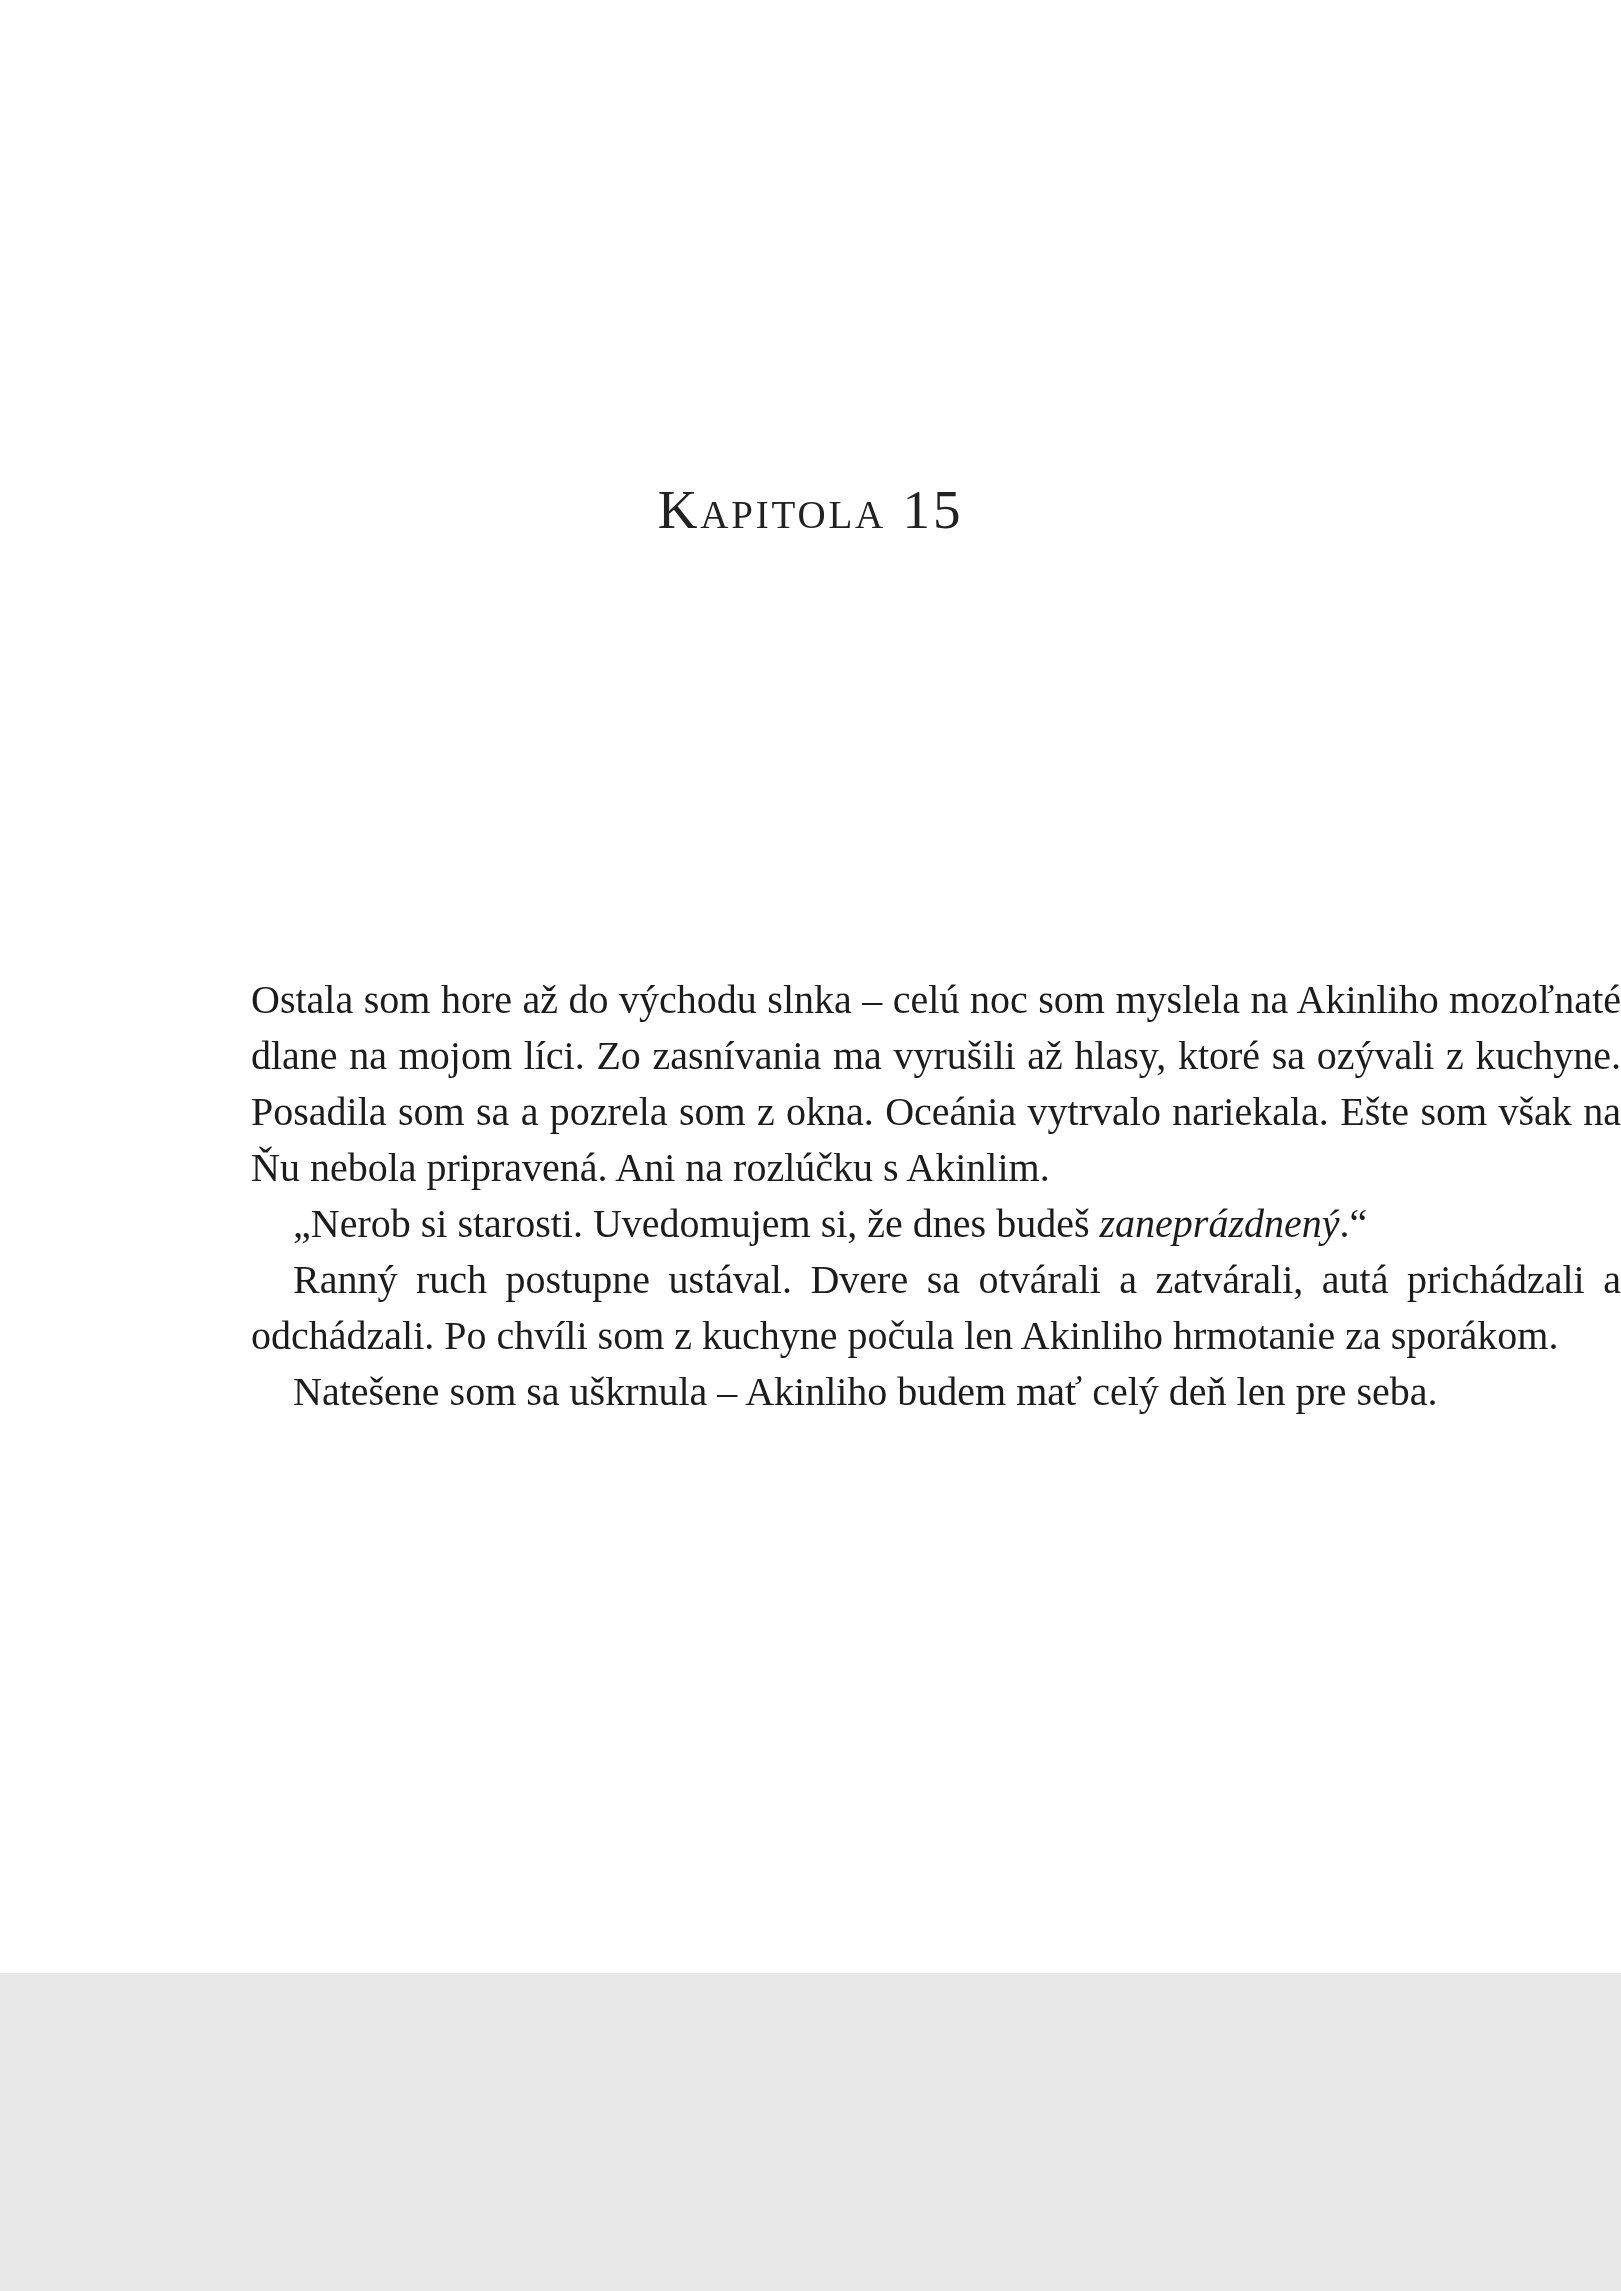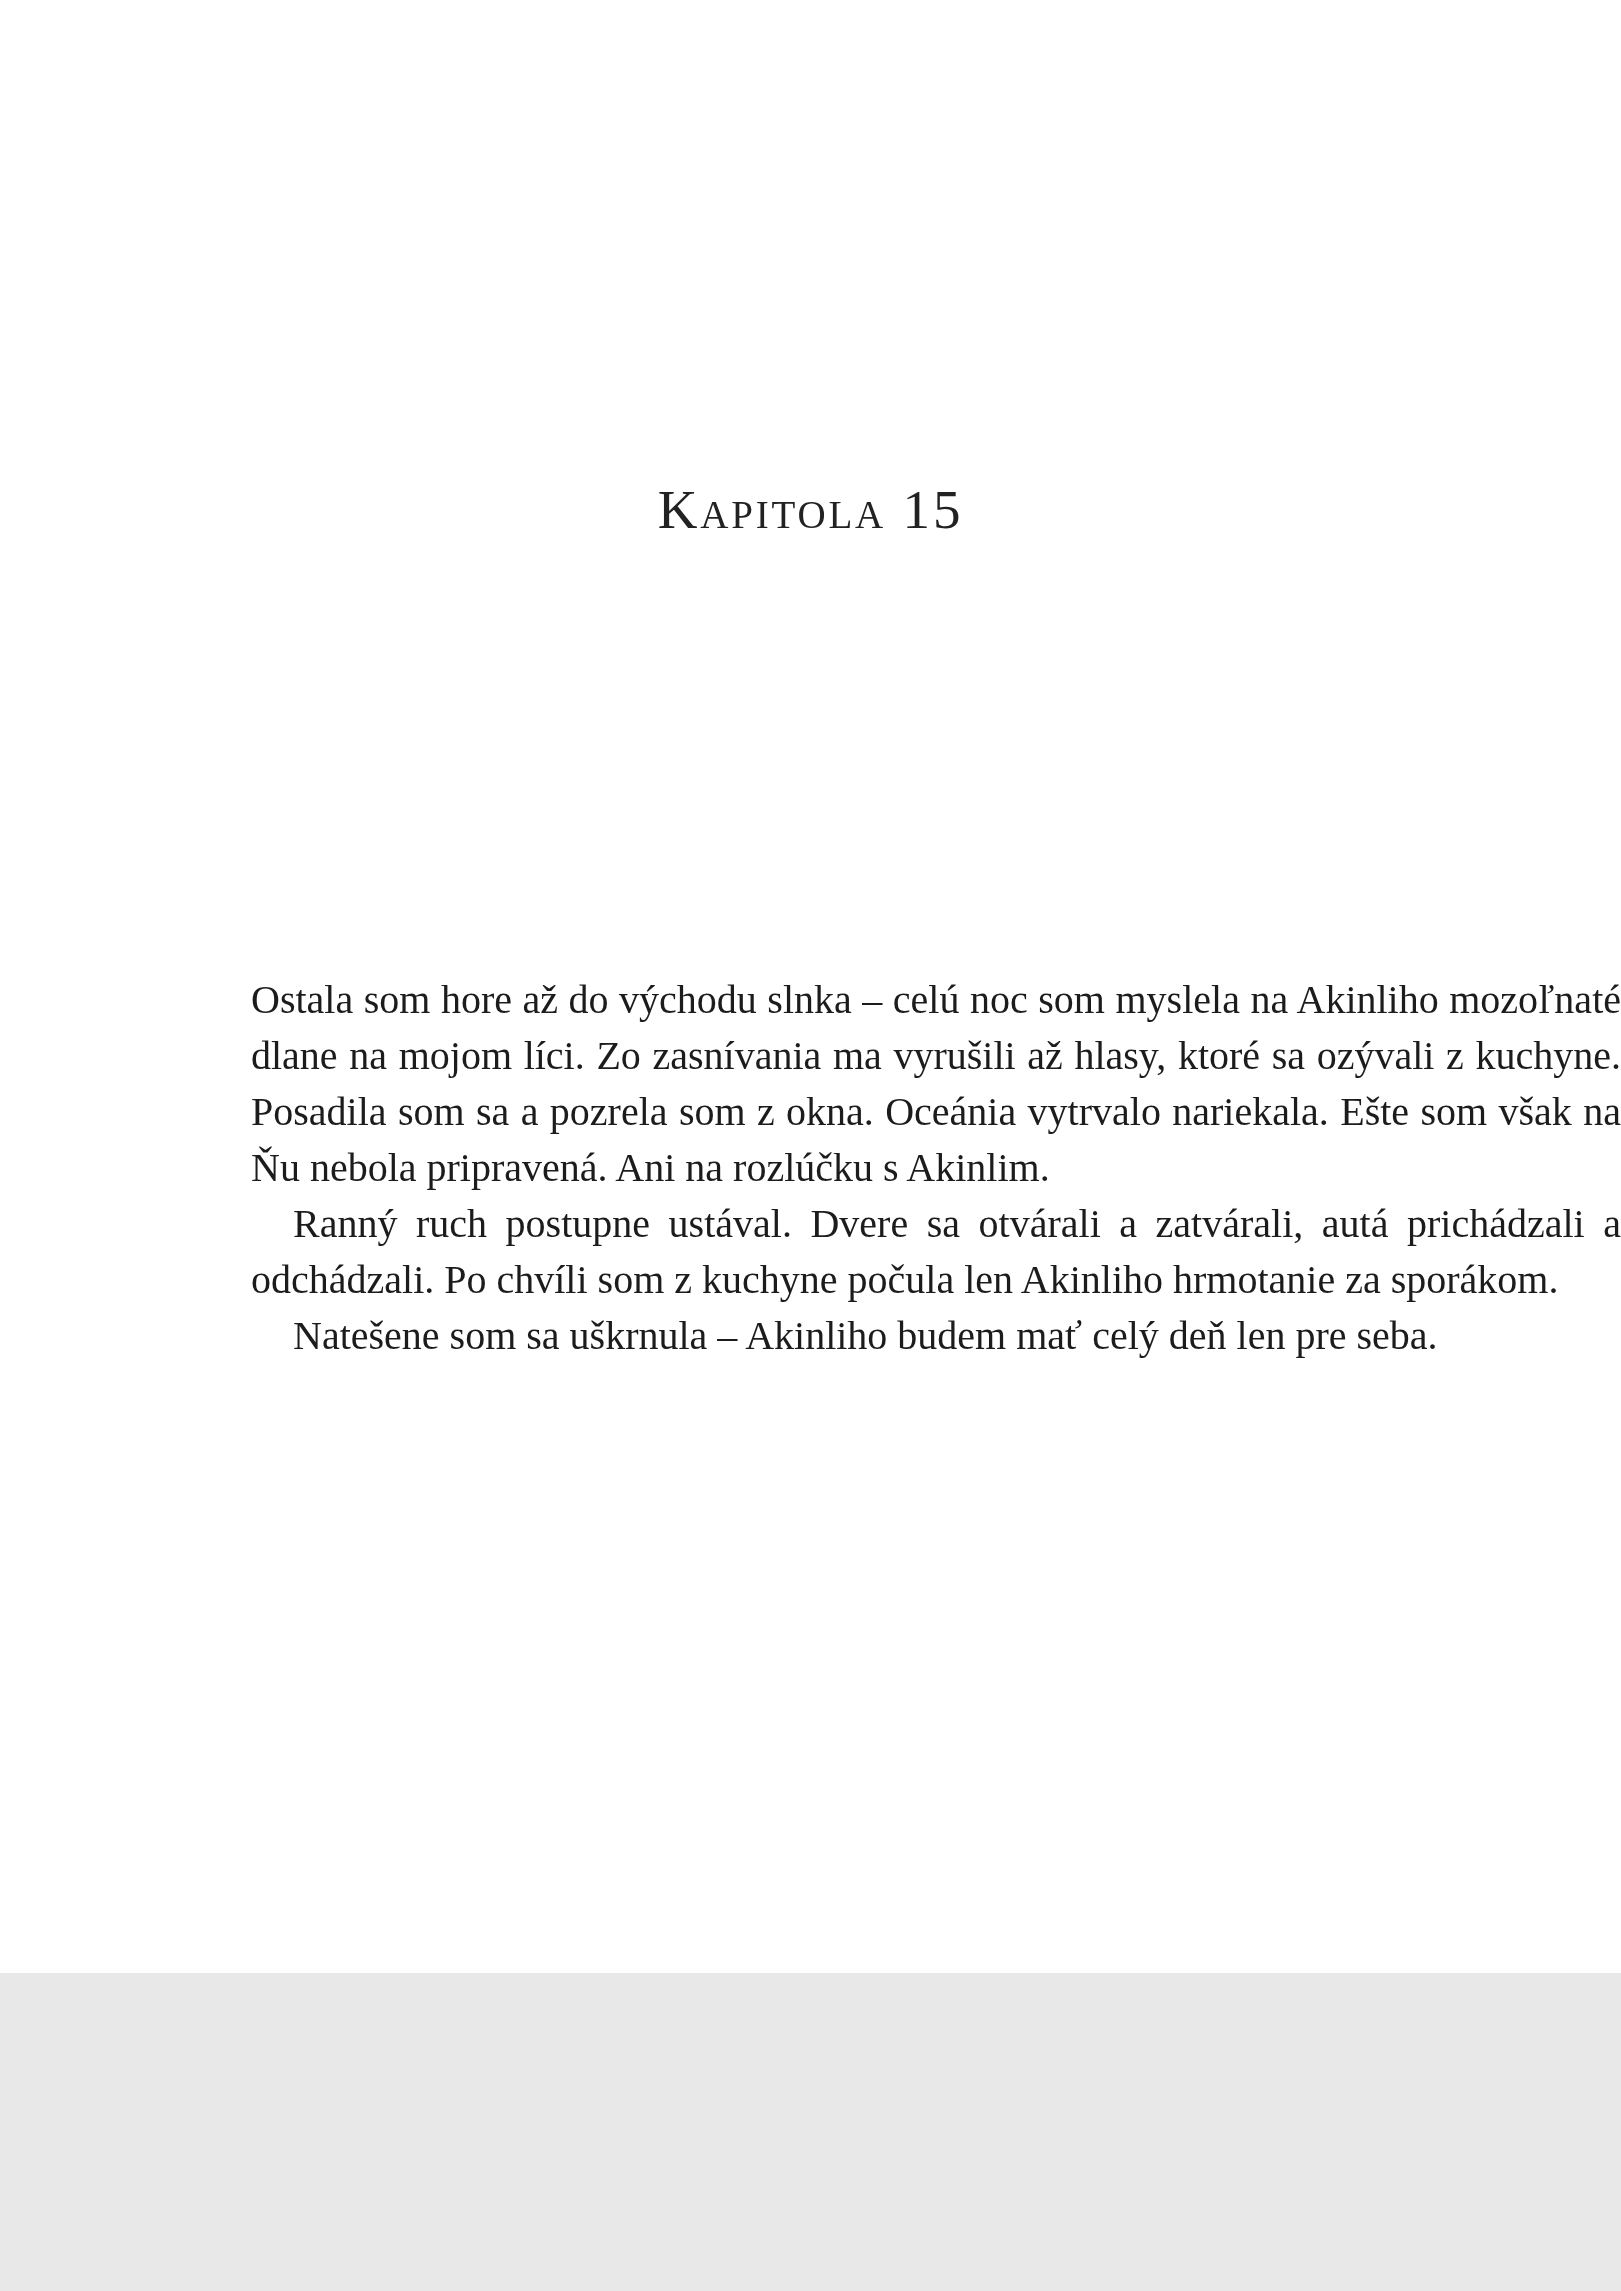--- a/index.html
+++ b/index.html
@@ -55,20 +55,21 @@
 </style>
 </head>
 <body>
 
 <div class="page">
 
   <h1 class="chapter-title">Kapitola 15</h1>
 
   <div class="body-text">
       <p><span>Ostala som hore až do východu slnka – celú noc som myslela na Akinliho mozoľnaté dlane na mojom líci. Zo zasnívania ma vyrušili až hlasy, ktoré sa ozývali z kuchyne. Posadila som sa a pozrela som z okna. Oceánia vytrvalo nariekala. Ešte som však na Ňu nebola pripravená. Ani na rozlúčku s Akinlim.</span></p>
+      <p class="indented"><span>„Nerob si starosti. Uvedomujem si, že dnes budeš </span><span class="run-italic">zaneprázdnený</span><span>.“</span></p>
       <p class="indented"><span>Ranný ruch postupne ustával. Dvere sa otvárali a zatvárali, autá prichádzali a odchádzali. Po chvíli som z kuchyne počula len Akinliho hrmotanie za sporákom.</span></p>
       <p class="indented"><span>Natešene som sa uškrnula – Akinliho budem mať celý deň len pre seba.</span></p>
     </div>
 
   <div class="page-number">148</div>
 
 </div>
 
 
 </body></html>

